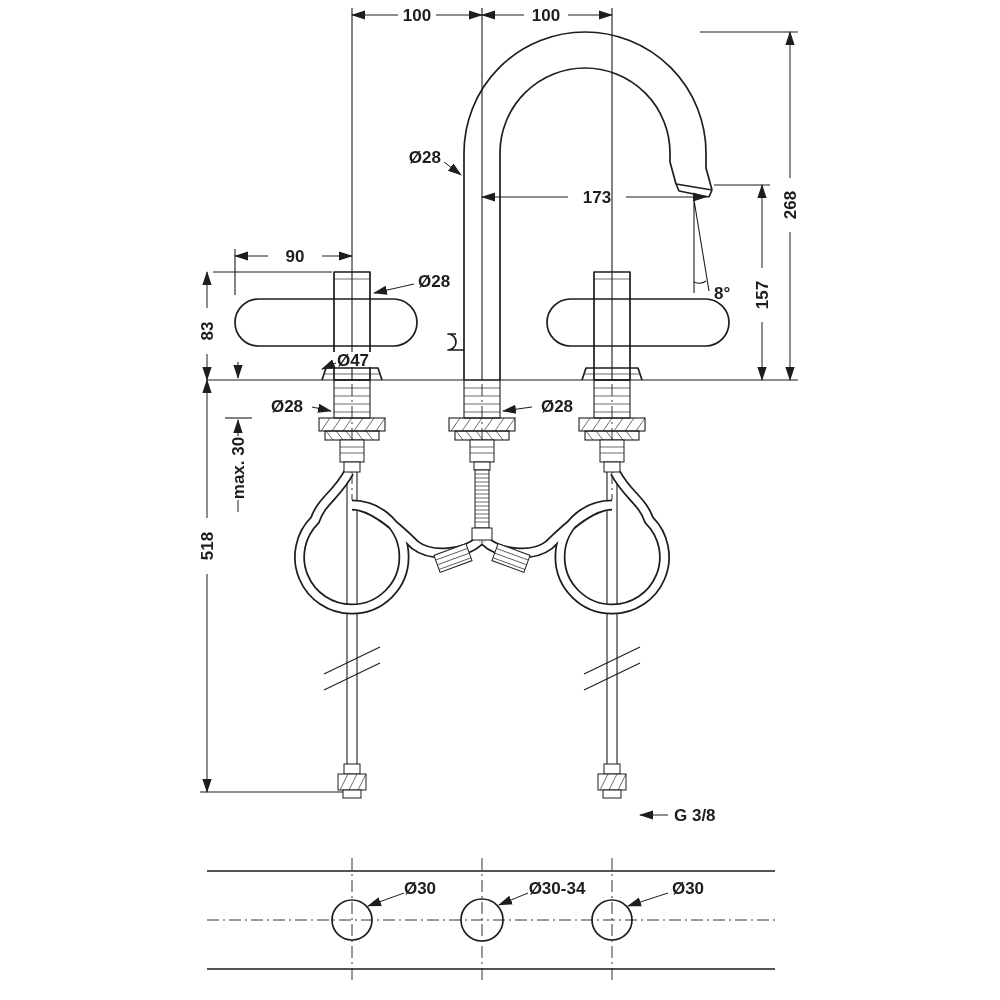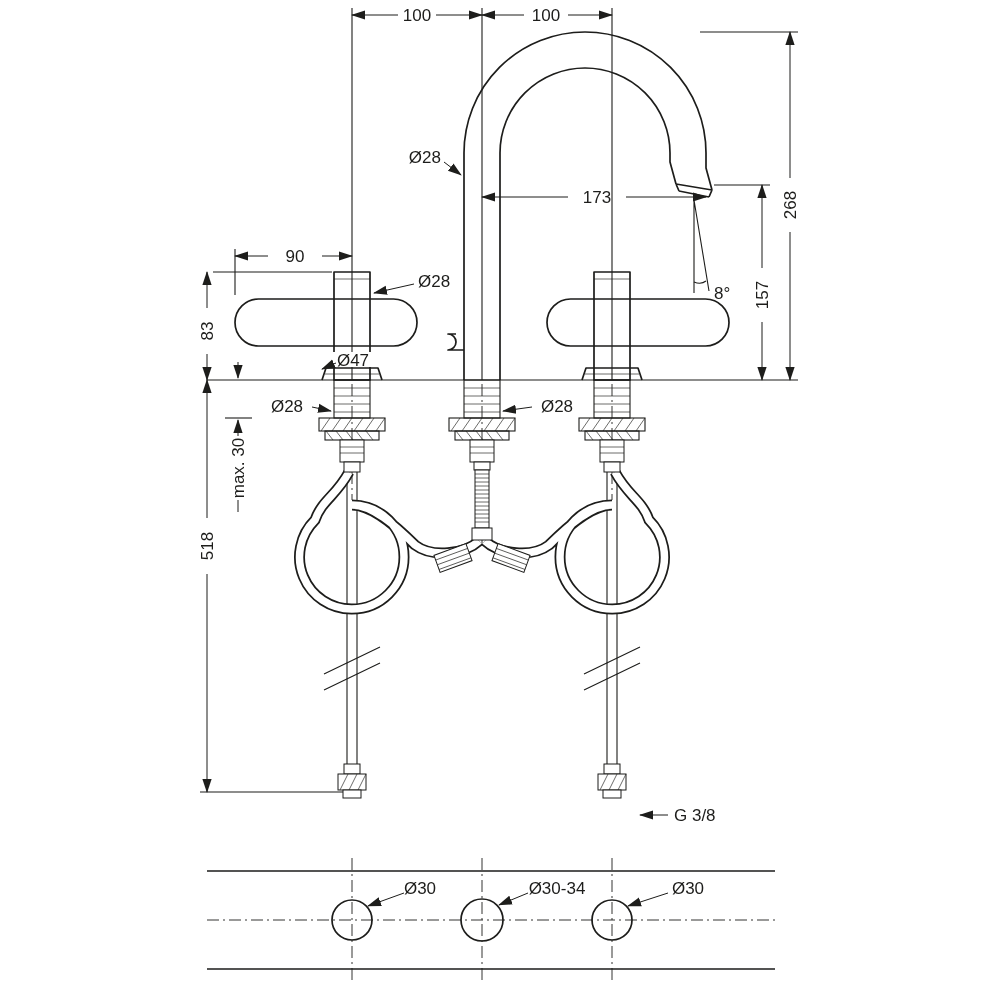--- a/index.html
+++ b/index.html
@@ -1,17 +1,17 @@
 <!DOCTYPE html>
 <html style="--ink: #1d1d1b; --bg: #ffffff;"><head>
 <meta charset="utf-8">
 <style>
   :root { --ink: #1d1d1b; --bg: #ffffff; }
   html,body { margin:0; padding:0; background:var(--bg); }
-  .stage { width:1000px; height:1000px; background:var(--bg); position:relative; }
+  .stage { width:1000px; height:1000px; background:var(--bg); position:relative;font-weight:bold; }
   svg text { font-family:"Liberation Sans", sans-serif; font-size:17px; fill:var(--ink); }
   .outline { fill:none; stroke:var(--ink); stroke-width:1.7; stroke-linejoin:round; }
   .thin    { fill:none; stroke:var(--ink); stroke-width:1.1; }
   .dim     { fill:none; stroke:var(--ink); stroke-width:1; }
   .fine    { fill:none; stroke:var(--ink); stroke-width:0.65; }
   .cl      { fill:none; stroke:var(--ink); stroke-width:0.9; stroke-dasharray:12 4 2 4; }
   .hose-out{ fill:none; stroke:var(--ink); stroke-width:11; stroke-linecap:butt; }
   .hose-in { fill:none; stroke:#fff; stroke-width:7.5; stroke-linecap:butt; }
   .blk     { fill:#fff; stroke:var(--ink); stroke-width:1; }
   .mask    { fill:#fff; stroke:none; }

